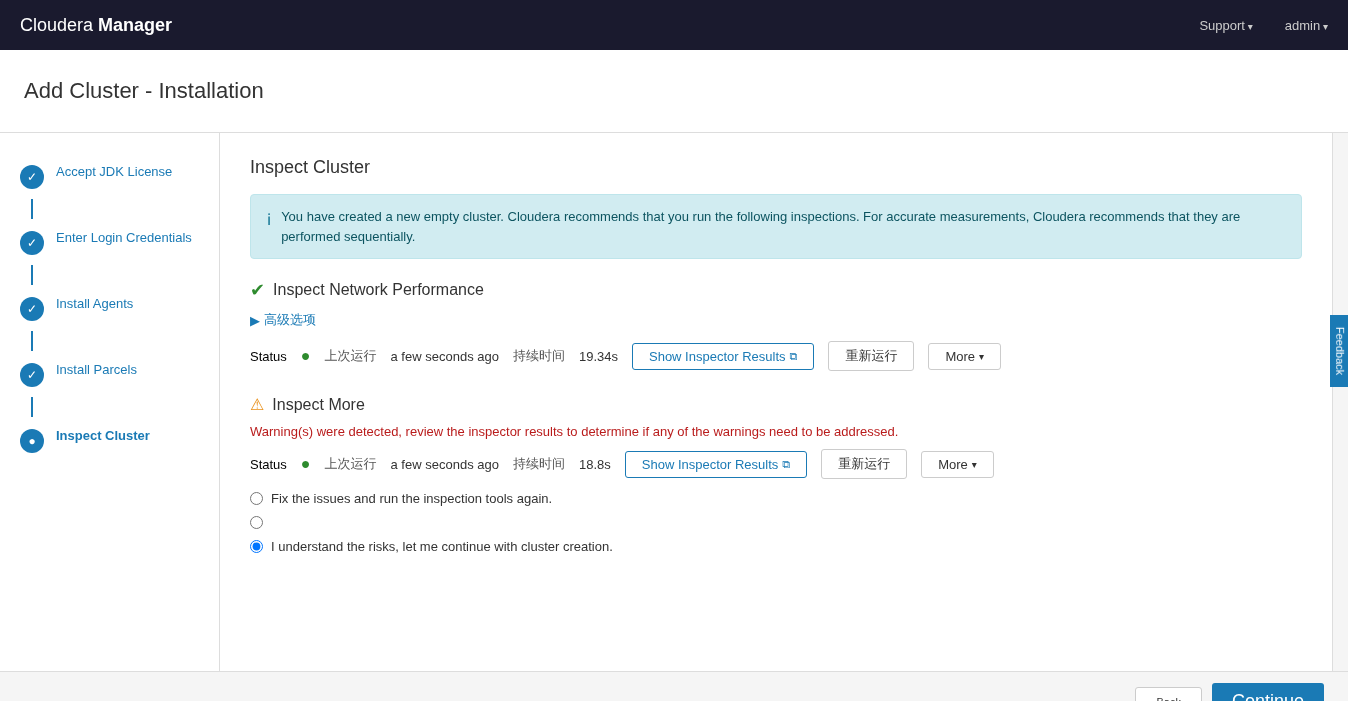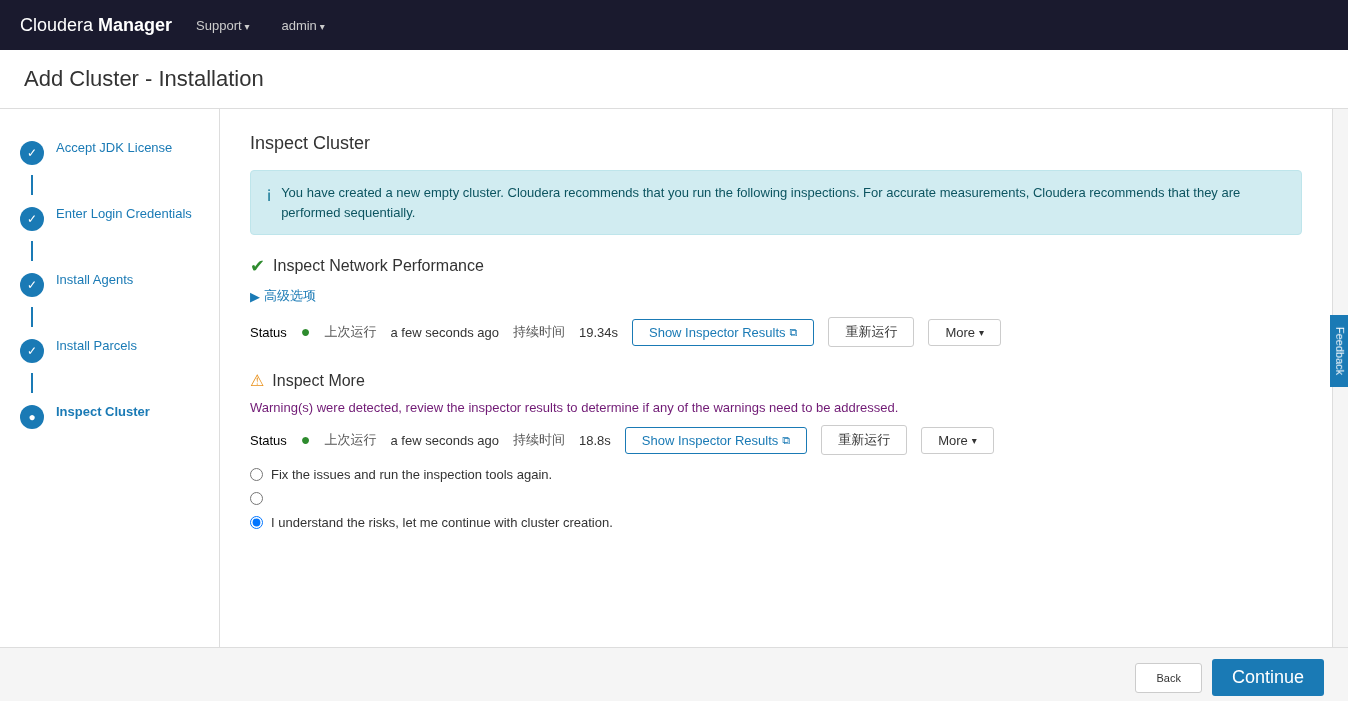--- a/index.html
+++ b/index.html
@@ -5,34 +5,34 @@
     * { box-sizing: border-box; margin: 0; padding: 0; }
     body { font-family: Arial, sans-serif; font-size: 14px; color: #333; background: #f5f5f5; }
 
     
     .topnav {
       background: #1a1a2e;
       color: #fff;
       height: 50px;
       display: flex;
       align-items: center;
-      justify-content: flex-start;
+      justify-content: space-between;
       padding: 0 20px;
     }
     .topnav-brand { font-size: 18px; }
     .topnav-brand strong { font-weight: bold; }
     .topnav-right { display: flex; gap: 32px; font-size: 13px; color: #ccc; margin-left: 24px; }
     .topnav-right span { cursor: pointer; }
     .topnav-right span::after { content: ' ▾'; font-size: 10px; }
 
     
     .page-title {
       background: #fff;
       border-bottom: 1px solid #ddd;
-      padding: 16px 24px;
+      padding: 28px 24px;
       font-size: 22px;
       font-weight: 300;
     }
 
     
     .main-layout {
       display: flex;
       height: calc(100vh - 50px - 53px - 60px);
       overflow: hidden;
     }
@@ -171,21 +171,21 @@
     .btn-show-results {
       border-color: #1a7ab5;
       color: #1a7ab5;
     }
     .btn-show-results .ext-icon { font-size: 11px; }
     .btn-more::after { content: ' ▾'; font-size: 10px; }
 
     
     .warning-text {
       font-size: 13px;
-      color: #701a75;
+      color: #b91c1c;
       margin: 8px 0 10px 0;
     }
 
     
     .radio-group { margin-top: 12px; }
     .radio-item {
       display: flex;
       align-items: center;
       gap: 8px;
       margin-bottom: 10px;

